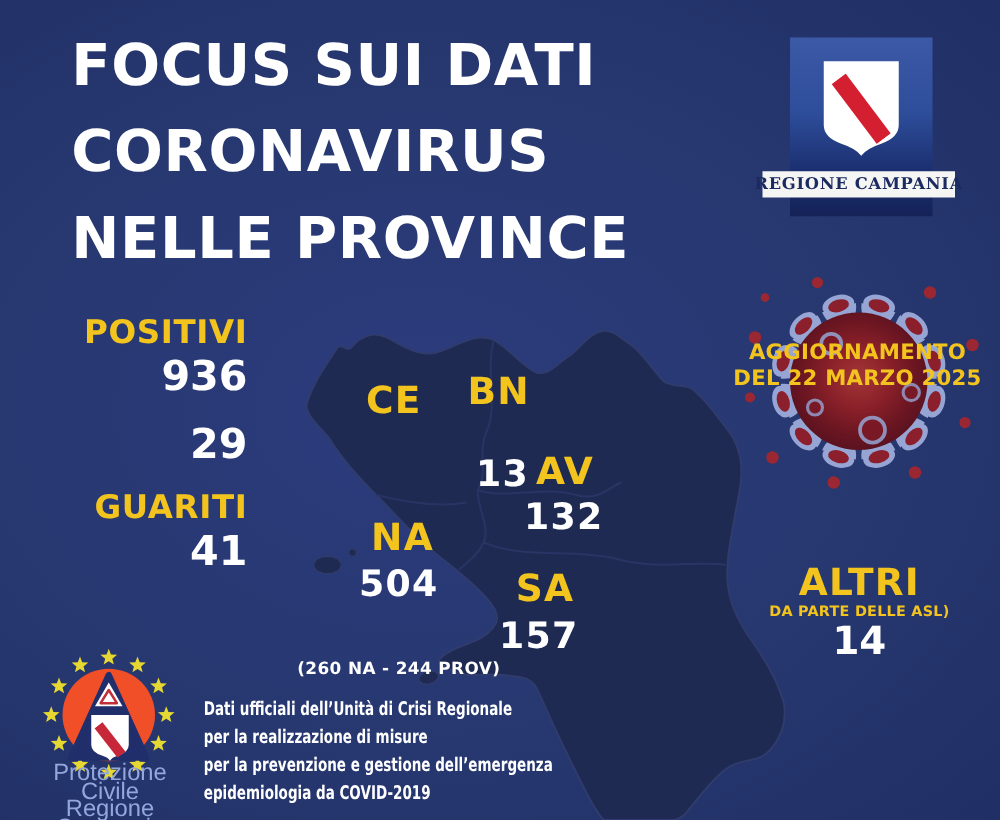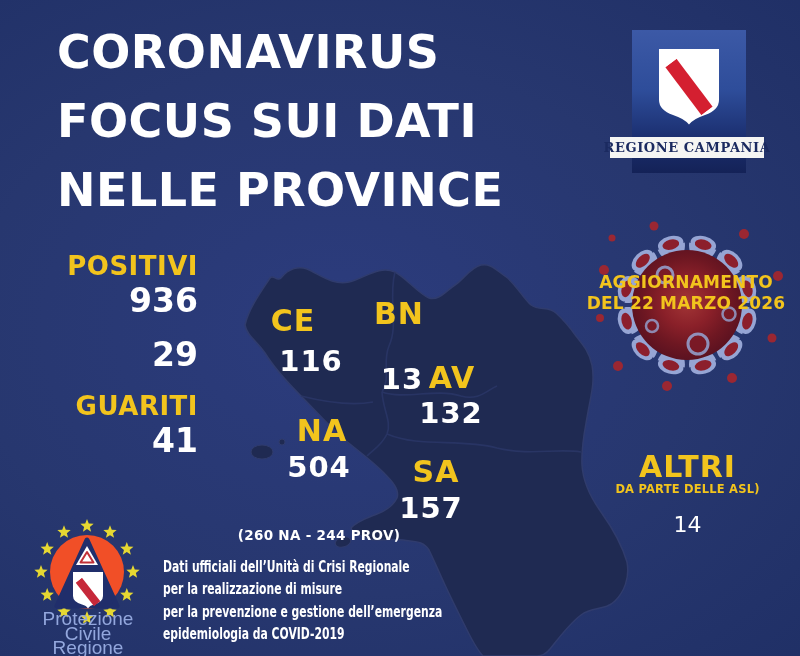--- a/index.html
+++ b/index.html
@@ -20,46 +20,46 @@
   
   .stats{left:18px;top:250px;width:180px;text-align:right;}
   .slabel{color:#f2c41d;font-weight:bold;font-size:26px;line-height:32px;letter-spacing:.5px;}
   .sval{color:#ffffff;font-weight:bold;font-size:33px;line-height:38px;margin-bottom:16px;}
   
   .map{left:225px;top:240px;}
   .pcode,.pval,.pdetail{position:absolute;transform:translateX(-50%);white-space:nowrap;font-weight:bold;}
   .pcode{color:#f2c41d;font-size:30px;letter-spacing:1px;}
   .pval{color:#ffffff;font-size:29px;letter-spacing:1px;}
   .pdetail{color:#ffffff;font-size:13.5px;letter-spacing:.3px;}
-  .l-ce-code{left:293px;top:303px;} .l-ce-val{left:311px;top:344px;}
+  .l-ce-code{left:315px;top:303px;} .l-ce-val{left:311px;top:344px;}
   .l-bn-code{left:399px;top:296px;} .l-bn-val{left:402px;top:338px;margin-top:24px;}
   .l-av-code{left:452px;top:360px;} .l-av-val{left:451px;top:396px;}
   .l-na-code{left:322px;top:413px;} .l-na-val{left:319px;top:450px;} .l-na-detail{left:319px;top:487px;margin-top:40px;}
   .l-sa-code{left:436px;top:454px;} .l-sa-val{left:431px;top:491px;}
   
   .virus{left:592px;top:218px;}
   .update{left:572px;top:272px;width:228px;text-align:center;color:#f2c41d;font-weight:bold;font-size:17px;line-height:21px;letter-spacing:.2px;z-index:5;}
   
   .altri{left:590px;top:450px;width:195px;text-align:center;}
   .altri-label{color:#f2c41d;font-weight:bold;font-size:30px;line-height:33px;letter-spacing:1px;}
   .altri-note{color:#f2c41d;font-weight:bold;font-size:11.5px;line-height:12.5px;letter-spacing:.2px;}
-  .altri-val{color:#ffffff;font-weight:normal;font-size:22px;line-height:34px;margin-top:12px;}
+  .altri-val{color:#ffffff;font-weight:bold;font-size:31px;line-height:34px;margin-top:0;}
   
   .pc-logo{left:31px;top:516px;}
   .pc-caption{left:25px;top:612px;width:126px;text-align:center;color:#93a7dd;font-family:"Liberation Sans",sans-serif;font-size:19px;line-height:14.5px;}
   .disclaimer{left:163px;top:556px;width:420px;color:#ffffff;font-weight:bold;font-size:15px;line-height:22.4px;transform:scaleX(.72);transform-origin:left top;white-space:nowrap;}
 </style>
 </head>
 <body>
 
 <div class="poster">
 
   <div class="abs title">
+    <div>FOCUS SUI DATI</div>
     <div>CORONAVIRUS</div>
-    <div>FOCUS SUI DATI</div>
     <div>NELLE PROVINCE</div>
   </div>
 
   <div class="abs rc-box">
     <svg class="rc-shield" width="62" height="78" viewBox="0 0 62 78">
       <defs>
         <clipPath id="rcclip">
           <path d="M1,1 H61 V52 Q61,62 47,67 Q36,70.5 31,76.5 Q26,70.5 15,67 Q1,62 1,52 Z"></path>
         </clipPath>
       </defs>
@@ -98,21 +98,20 @@
       <path d="M76,156 C100,162 126,166 148,162"></path>
     </g>
     <g fill="#1f2a52" stroke="#303c6d" stroke-width="1">
       <ellipse cx="37" cy="212" rx="11" ry="7"></ellipse>
       <circle cx="57" cy="202" r="3"></circle>
       <ellipse cx="118" cy="302" rx="8" ry="5" transform="rotate(-15 118 302)"></ellipse>
     </g>
   </svg>
 
   <div class="pcode l-ce-code">CE</div>
-  <div class="pval  l-ce-val">116</div>
   <div class="pcode l-bn-code">BN</div>
   <div class="pval  l-bn-val">13</div>
   <div class="pcode l-av-code">AV</div>
   <div class="pval  l-av-val">132</div>
   <div class="pcode l-na-code">NA</div>
   <div class="pval  l-na-val">504</div>
   <div class="pdetail l-na-detail">(260 NA - 244 PROV)</div>
   <div class="pcode l-sa-code">SA</div>
   <div class="pval  l-sa-val">157</div>
 
@@ -203,21 +202,21 @@
         <circle cx="180" cy="120" r="4.5"></circle>
       <circle cx="186" cy="58" r="5"></circle>
         <circle cx="152" cy="16" r="5"></circle>
         <circle cx="62" cy="8" r="4.5"></circle>
         <circle cx="20" cy="20" r="3.5"></circle>
     </g>
   </svg>
 
   <div class="abs update">
     <div>AGGIORNAMENTO</div>
-    <div>DEL 22 MARZO 2026</div>
+    <div>DEL 22 MARZO 2025</div>
   </div>
 
   <div class="abs altri">
     <div class="altri-label">ALTRI</div>
     <div class="altri-note">DA PARTE DELLE ASL)</div>
     <div class="altri-val">14</div>
   </div>
 
   <svg class="abs pc-logo" width="112" height="112" viewBox="0 0 112 112">
     <defs>

